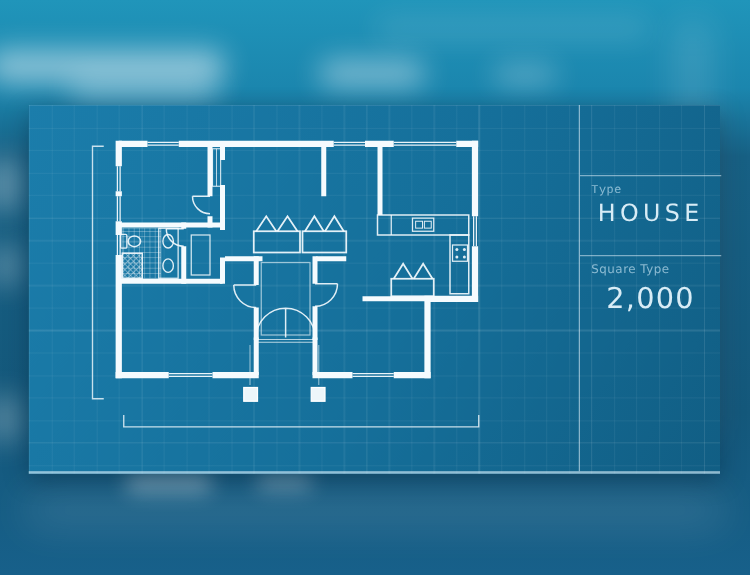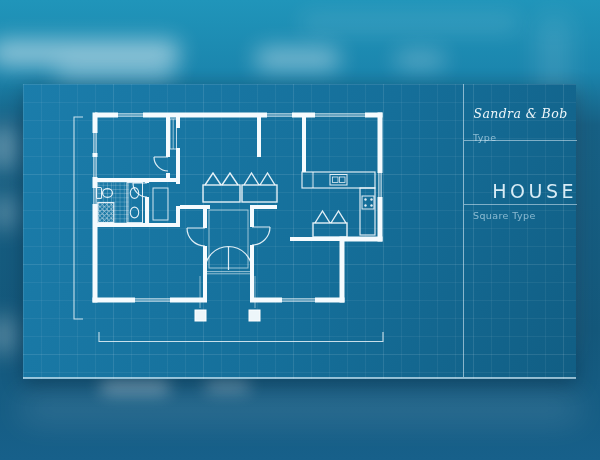--- a/index.html
+++ b/index.html
@@ -32,26 +32,26 @@
     position:absolute;top:22px;left:0;width:100%;text-align:center;
     font-family:"DejaVu Serif",serif;font-style:italic;
     font-size:12.5px;letter-spacing:.4px;color:#eef6fa;
   }
   .hr{position:absolute;left:0;width:100%;height:0;border-top:1.5px solid rgba(235,248,255,.5);}
   .hr1{top:56px;}
   .hr2{top:120px;}
   .small-label{
     position:absolute;left:9px;font-size:9.5px;color:rgba(210,235,248,.62);letter-spacing:.4px;
   }
-  .type-label{top:48px;}
+  .type-label{top:62px;font-family:Liberation Mono, monospace;}
   .sqft-label{top:126px;}
   .big-value{
     position:absolute;left:0;width:100%;text-align:center;color:#d8ecf6;
   }
-  .type-value{top:96px;font-size:19px;letter-spacing:3.5px;text-align:right;}
+  .type-value{top:76px;font-size:19px;letter-spacing:3.5px;}
   .sqft-value{top:142px;font-size:23px;letter-spacing:1px;}
 </style>
 </head>
 <body>
 
 <div class="blur" style="left:-10px;top:40px;width:190px;height:26px;background:rgba(255,255,255,.5);"></div>
 <div class="blur" style="left:55px;top:62px;width:120px;height:20px;background:rgba(255,255,255,.32);"></div>
 <div class="blur" style="left:255px;top:48px;width:85px;height:22px;background:rgba(255,255,255,.42);"></div>
 <div class="blur" style="left:395px;top:52px;width:50px;height:16px;background:rgba(255,255,255,.3);"></div>
 <div class="blur" style="left:300px;top:14px;width:220px;height:18px;background:rgba(255,255,255,.12);"></div>
@@ -170,20 +170,20 @@
     </g>
 
     <g>
       <path d="M177,192 V224 M232,192 V224" stroke="rgba(245,251,254,.5)" stroke-width="1" fill="none"></path>
       <rect x="172" y="226" width="11" height="11" fill="#edf6fa" stroke="#ffffff" stroke-width="1"></rect>
       <rect x="226" y="226" width="11" height="11" fill="#edf6fa" stroke="#ffffff" stroke-width="1"></rect>
     </g>
   </svg>
 
   <div class="info">
-    <div class="owners">Sandra &amp; Bob</div>
     <div class="hr hr1"></div>
     <div class="small-label type-label">Type</div>
     <div class="big-value type-value">HOUSE</div>
     <div class="hr hr2"></div>
     <div class="small-label sqft-label">Square Type</div>
+    <div class="big-value sqft-value">2,000</div>
   </div>
 </div>
 
 </body></html>

